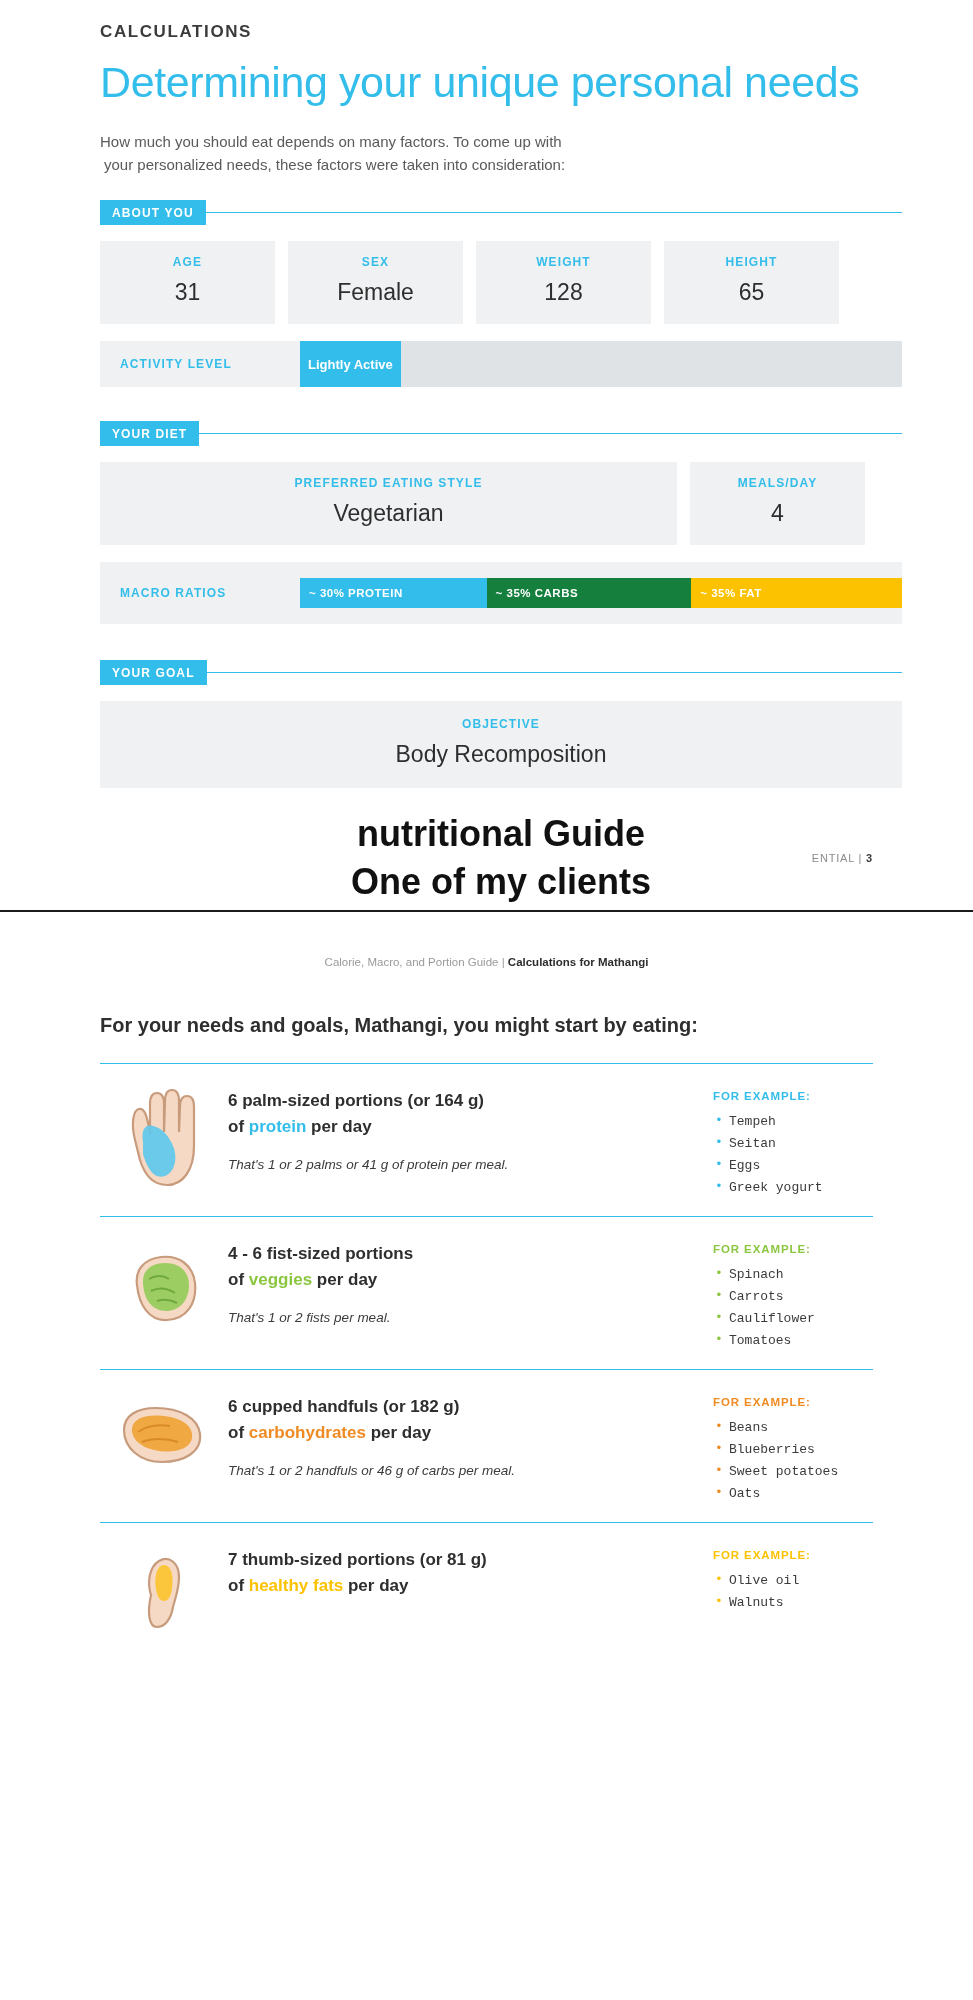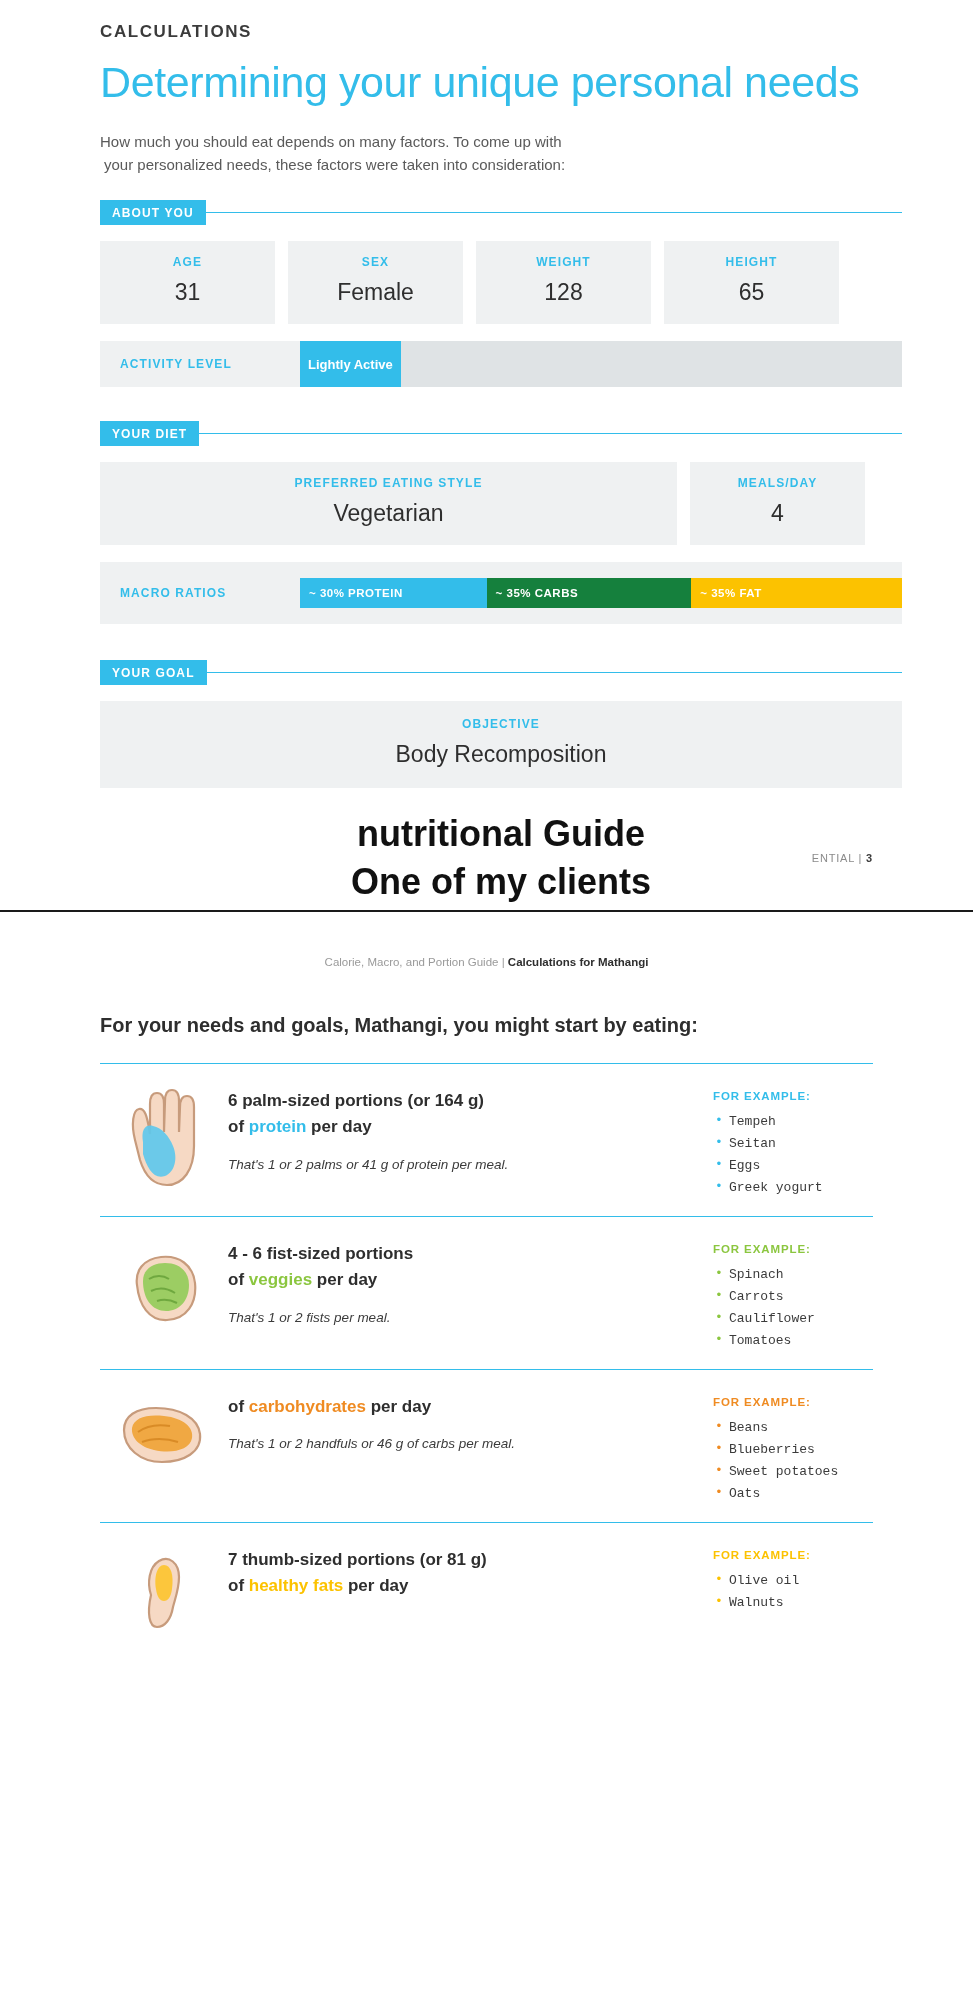--- a/index.html
+++ b/index.html
@@ -439,20 +439,21 @@
 
     <div class="food-row">
       <div class="hand">
         <svg width="100" height="86" viewBox="0 0 100 86">
           <path d="M10 40 C10 26 22 18 42 18 C66 18 84 28 86 44 C88 62 70 72 48 72 C26 72 10 58 10 40 Z" fill="#f6d9c4" stroke="#c79b7c" stroke-width="2.2"></path>
           <path d="M18 38 C20 28 32 24 50 26 C70 28 80 38 78 48 C76 60 58 64 40 60 C26 57 17 48 18 38 Z" fill="#f0a843"></path>
           <path d="M24 42 C32 36 44 34 56 36 M28 52 C38 48 52 48 64 52" stroke="#d98b26" stroke-width="2" fill="none"></path>
         </svg>
       </div>
       <div class="food-main">
+        <div class="line1">6 cupped handfuls (or 182 g)</div>
         <div class="line2"><span>of </span><span class="hl-carbs">carbohydrates</span><span> per day</span></div>
         <div class="note">That's 1 or 2 handfuls or 46 g of carbs per meal.</div>
       </div>
       <div class="examples carbs">
         <div class="ex-h carbs">FOR EXAMPLE:</div>
         <ul>
           <li>Beans</li>
           <li>Blueberries</li>
           <li>Sweet potatoes</li>
           <li>Oats</li>

